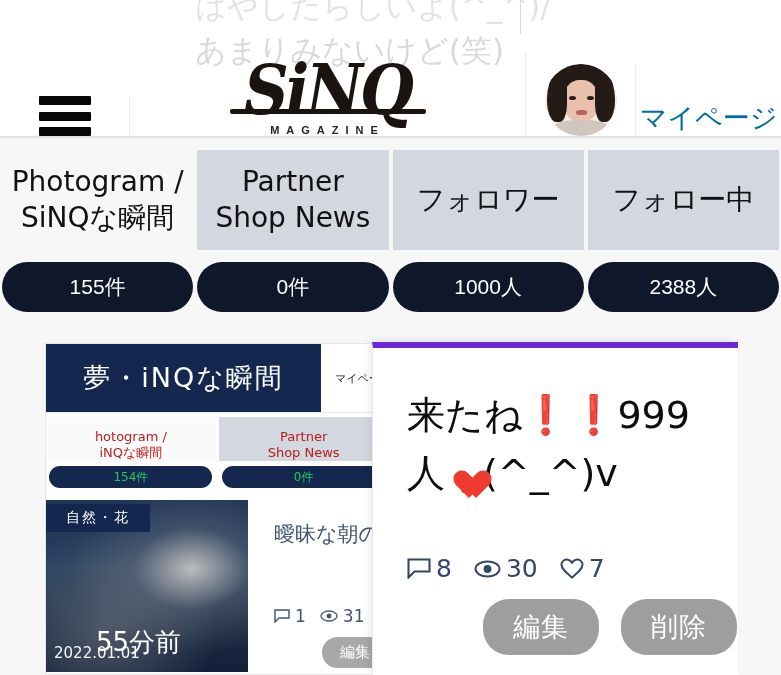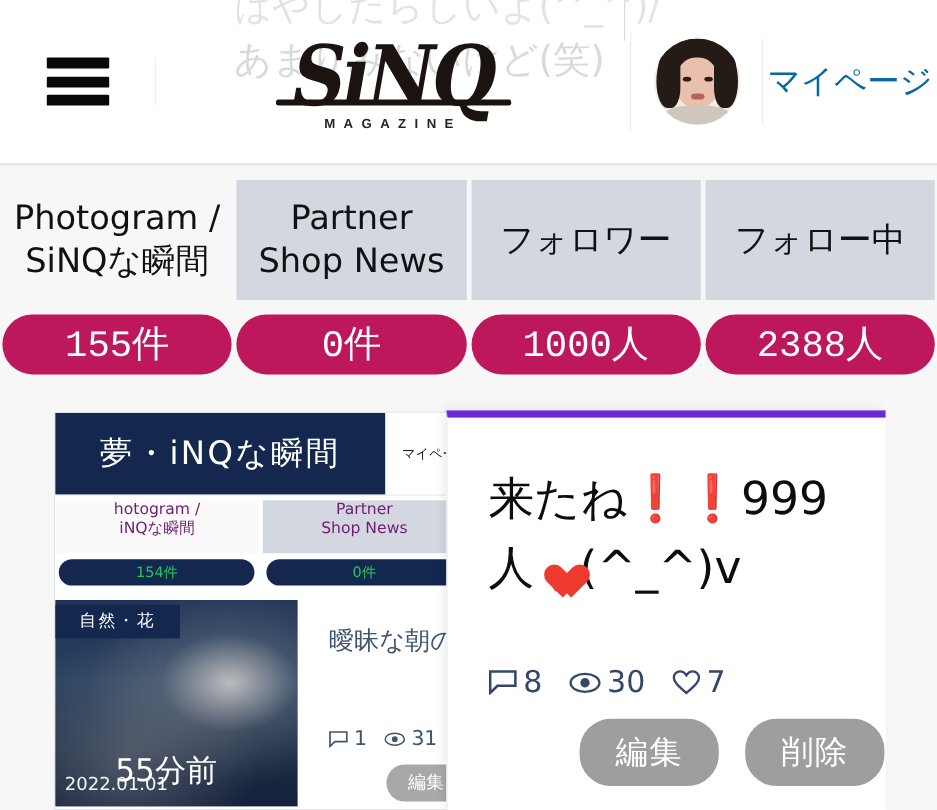--- a/index.html
+++ b/index.html
@@ -18,21 +18,21 @@
 
   
   .header {
     position: absolute;
     left: 0; top: 0;
     width: 781px; height: 138px;
     background: #ffffff;
     border-bottom: 2px solid #e3e3e3;
     box-sizing: border-box;
     display: flex;
-    align-items: center;
+    align-items: flex-end;
   }
   .hdr-cell {
     display: flex;
     align-items: center;
     justify-content: center;
     box-sizing: border-box;
   }
   .hdr-menu { width: 130px; border-right: 1px solid #ededed; }
   .hamburger {
     width: 52px; height: 40px;
@@ -155,26 +155,26 @@
     position: absolute; left: 0; top: 262px;
     width: 781px; height: 52px;
     display: flex; gap: 4px;
     padding: 0 2px;
     box-sizing: border-box;
   }
   .pill-wrap { flex: 1; display: flex; justify-content: center; }
   .pill {
     width: 100%;
     height: 50px;
-    background: #be185d;
+    background: #0f172a;
     border-radius: 25px;
     color: #ffffff;
-    font-size: 31px;
+    font-size: 21px;
     display: flex; align-items: center; justify-content: center;
-    font-family: Liberation Mono, monospace;
+    font-family: Liberation Sans, sans-serif;
   }
 
   
   .inner-shot {
     position: absolute;
     left: 45px; top: 343px;
     width: 690px; height: 332px;
     background: #ffffff;
     border: 1px solid #e6e6e6;
     box-sizing: border-box;
@@ -208,24 +208,24 @@
   }
   .inner-tabs {
     display: flex; gap: 3px;
     padding: 4px 0 0 0;
     height: 48px;
     box-sizing: border-box;
   }
   .inner-tab {
     flex: 1;
     background: #d3d7e0;
-    display: flex; align-items: flex-start; justify-content: center;
+    display: flex; align-items: flex-end; justify-content: center;
     text-align: center;
     font-size: 13px; line-height: 16px;
-    color: #701a75;
+    color: #b91c1c;
     box-sizing: border-box;
     font-family: "DejaVu Sans", sans-serif;
     overflow: hidden;
   }
   .inner-tab.active { background: #fafafa; }
   .inner-pills {
     display: flex; gap: 3px;
     padding: 5px 0 0 0;
     height: 30px;
     box-sizing: border-box;

